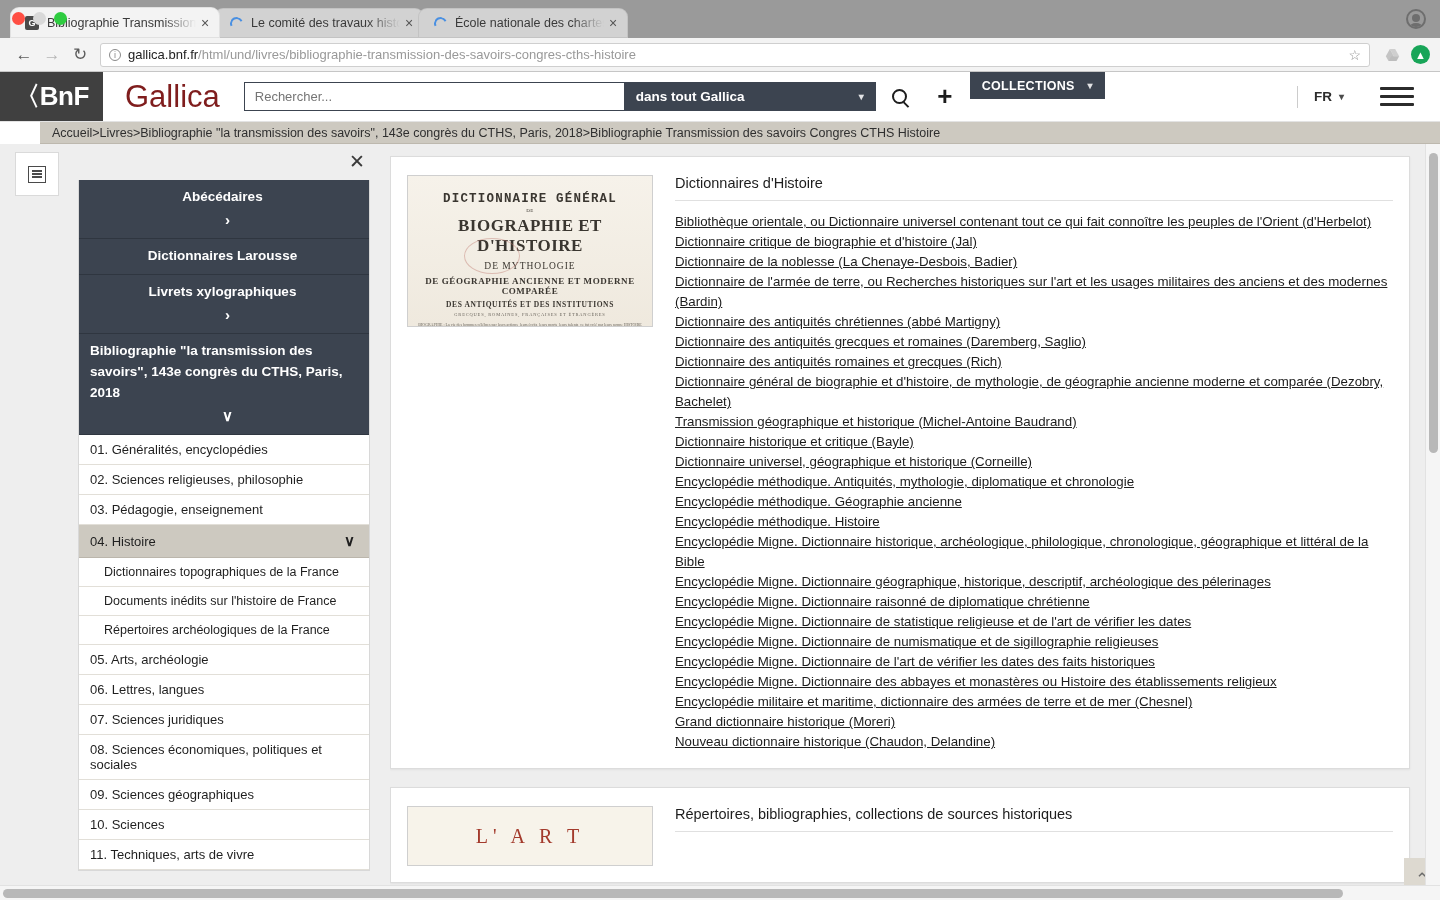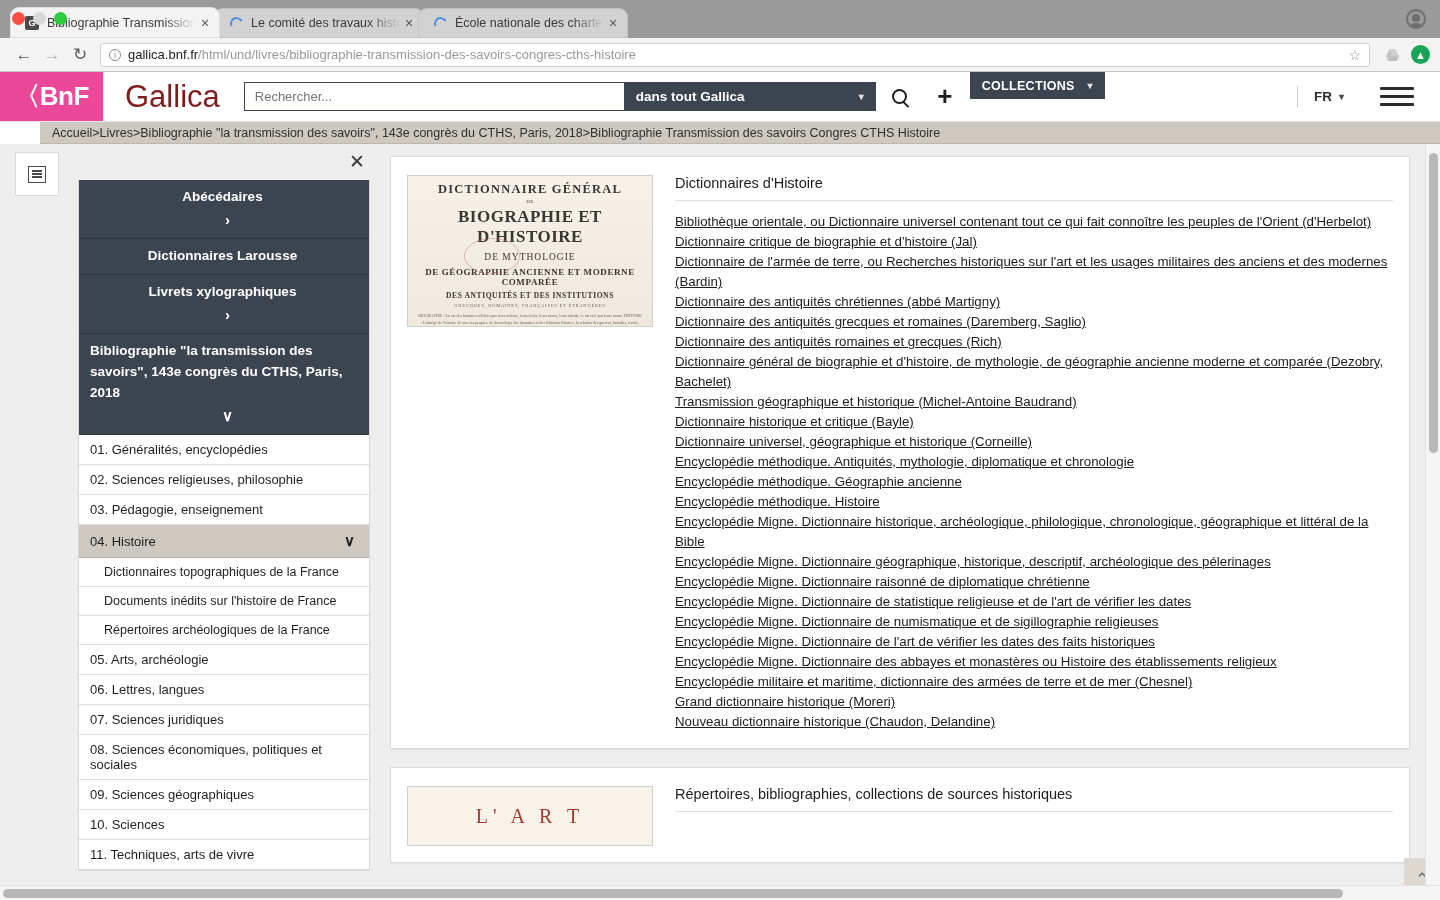--- a/index.html
+++ b/index.html
@@ -173,21 +173,21 @@
   
   .g-header {
     height: 50px;
     background: #ffffff;
     display: flex;
     align-items: stretch;
     border-bottom: 1px solid #e3e3e3;
   }
   .bnf-logo {
     width: 103px;
-    background: #ec4899;
+    background: #404040;
     color: #fff;
     display: flex; align-items: center; justify-content: center;
     font-size: 26px;
     font-weight: bold;
     letter-spacing: -0.5px;
   }
   .gallica-word {
     display: flex; align-items: center;
     padding: 0 24px 0 22px;
     font-size: 31px;
@@ -385,21 +385,21 @@
     position: relative;
   }
   .thumb-inner {
     position: absolute; inset: 0;
     background: linear-gradient(#f6f2ea, #efe9de);
     padding: 6px 10px;
     text-align: center;
     color: #3a3630;
     font-family: "Liberation Serif", serif;
   }
-  .t1 { font-size: 12.5px; letter-spacing: 1.2px; font-weight: bold;}
+  .t1 { font-size: 12.5px; letter-spacing: 1.2px; margin-top: 10px; font-weight: bold; font-family: Liberation Mono, monospace;}
   .t-small { font-size: 5px; letter-spacing: .5px; margin: 2px 0; }
   .t2 { font-size: 17px; font-weight: bold; letter-spacing: .5px; margin-top: 3px; }
   .t3 { font-size: 9.5px; letter-spacing: 1px; margin-top: 5px; }
   .t4 { font-size: 9px; letter-spacing: .6px; margin-top: 5px; font-weight: bold; }
   .t5 { font-size: 7.5px; letter-spacing: .6px; margin-top: 4px; font-weight: bold;}
   .t6 { font-size: 4.5px; letter-spacing: .8px; margin-top: 3px; color:#6a655d; }
   .t7 { font-size: 4px; margin-top: 5px; color:#6a655d; line-height:1.7; }
   .stamp {
     position: absolute;
     left: 56px; top: 62px;
@@ -661,20 +661,21 @@
             <div class="t6">GRECQUES, ROMAINES, FRANÇAISES ET ÉTRANGÈRES</div>
             <div class="t7">BIOGRAPHIE : La vie des hommes célèbres par leurs actions, leurs écrits, leurs morts, leurs talents, ce fut créé par leurs noms; HISTOIRE : L'abrégé de l'histoire de tous les peuples, la chronologie des dynasties et des filiations illustres, la relation des guerres, batailles, traités, révolutions religieuses ou politiques, etc.</div>
             <div class="stamp"></div>
           </div>
         </div>
         <div class="links">
           <div class="sec-title">Dictionnaires d'Histoire</div>
           <div id="links-1">
               <a href="#">Bibliothèque orientale, ou Dictionnaire universel contenant tout ce qui fait connoître les peuples de l'Orient (d'Herbelot)</a>
               <a href="#">Dictionnaire critique de biographie et d'histoire (Jal)</a>
+              <a href="#">Dictionnaire de la noblesse (La Chenaye-Desbois, Badier)</a>
               <a href="#">Dictionnaire de l'armée de terre, ou Recherches historiques sur l'art et les usages militaires des anciens et des modernes (Bardin)</a>
               <a href="#">Dictionnaire des antiquités chrétiennes (abbé Martigny)</a>
               <a href="#">Dictionnaire des antiquités grecques et romaines (Daremberg, Saglio)</a>
               <a href="#">Dictionnaire des antiquités romaines et grecques (Rich)</a>
               <a href="#">Dictionnaire général de biographie et d'histoire, de mythologie, de géographie ancienne moderne et comparée (Dezobry, Bachelet)</a>
               <a href="#">Transmission géographique et historique (Michel-Antoine Baudrand)</a>
               <a href="#">Dictionnaire historique et critique (Bayle)</a>
               <a href="#">Dictionnaire universel, géographique et historique (Corneille)</a>
               <a href="#">Encyclopédie méthodique. Antiquités, mythologie, diplomatique et chronologie</a>
               <a href="#">Encyclopédie méthodique. Géographie ancienne</a>

